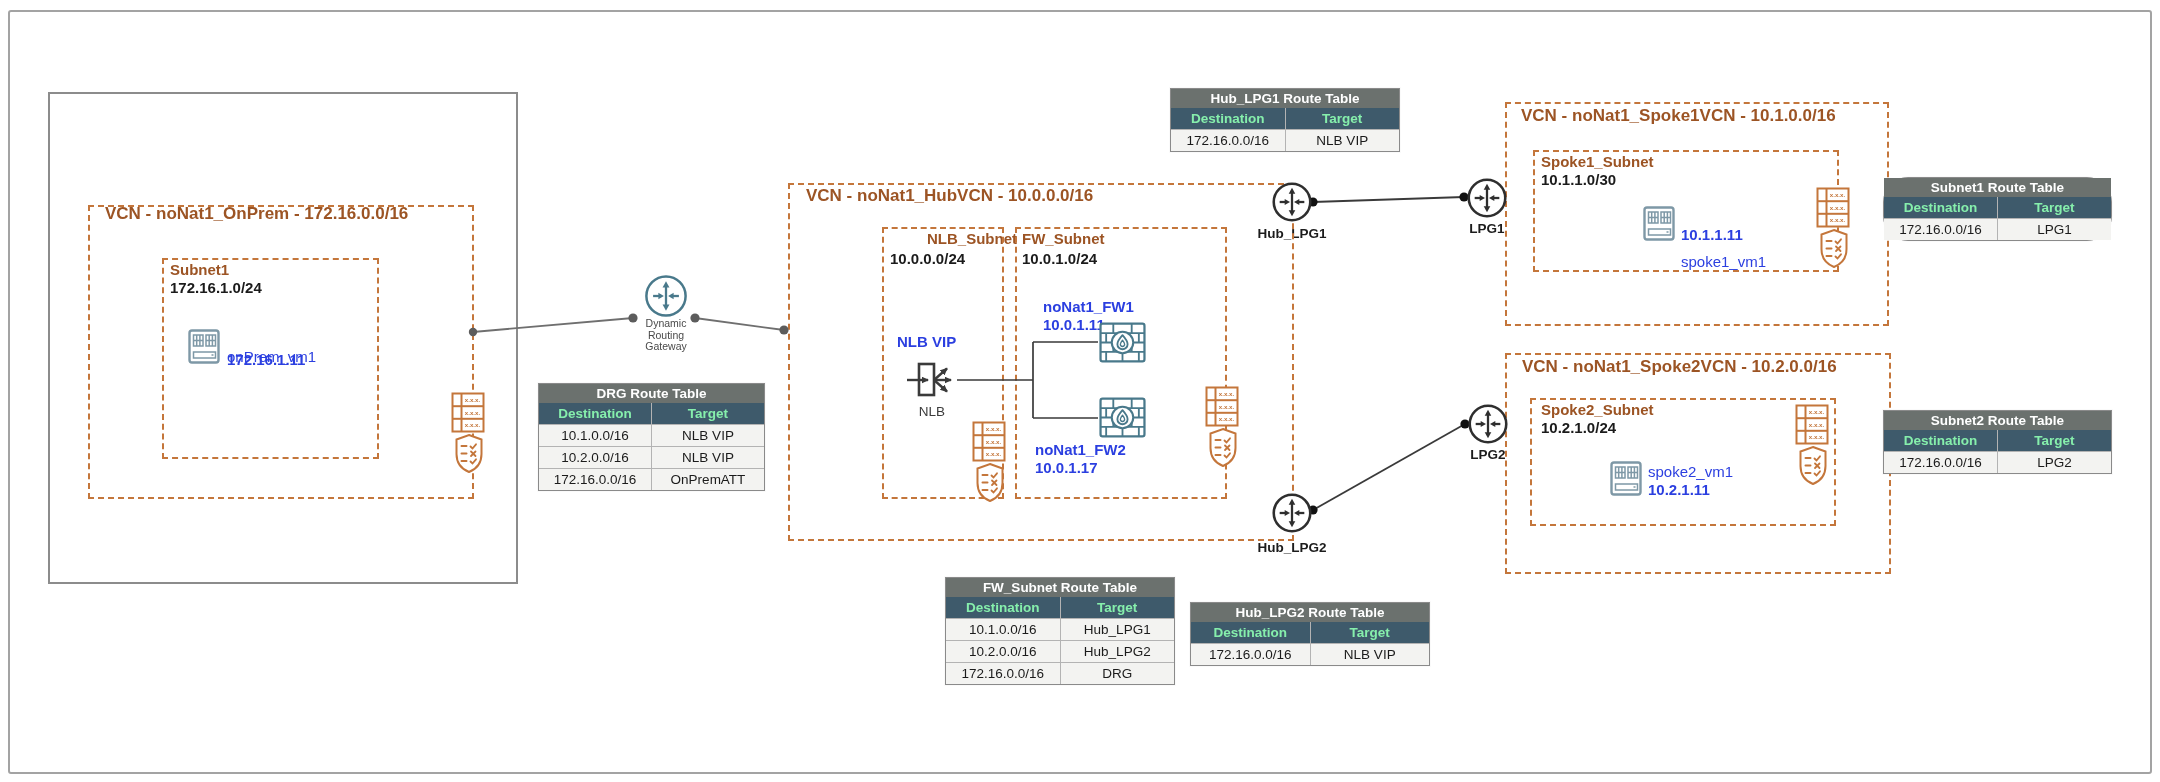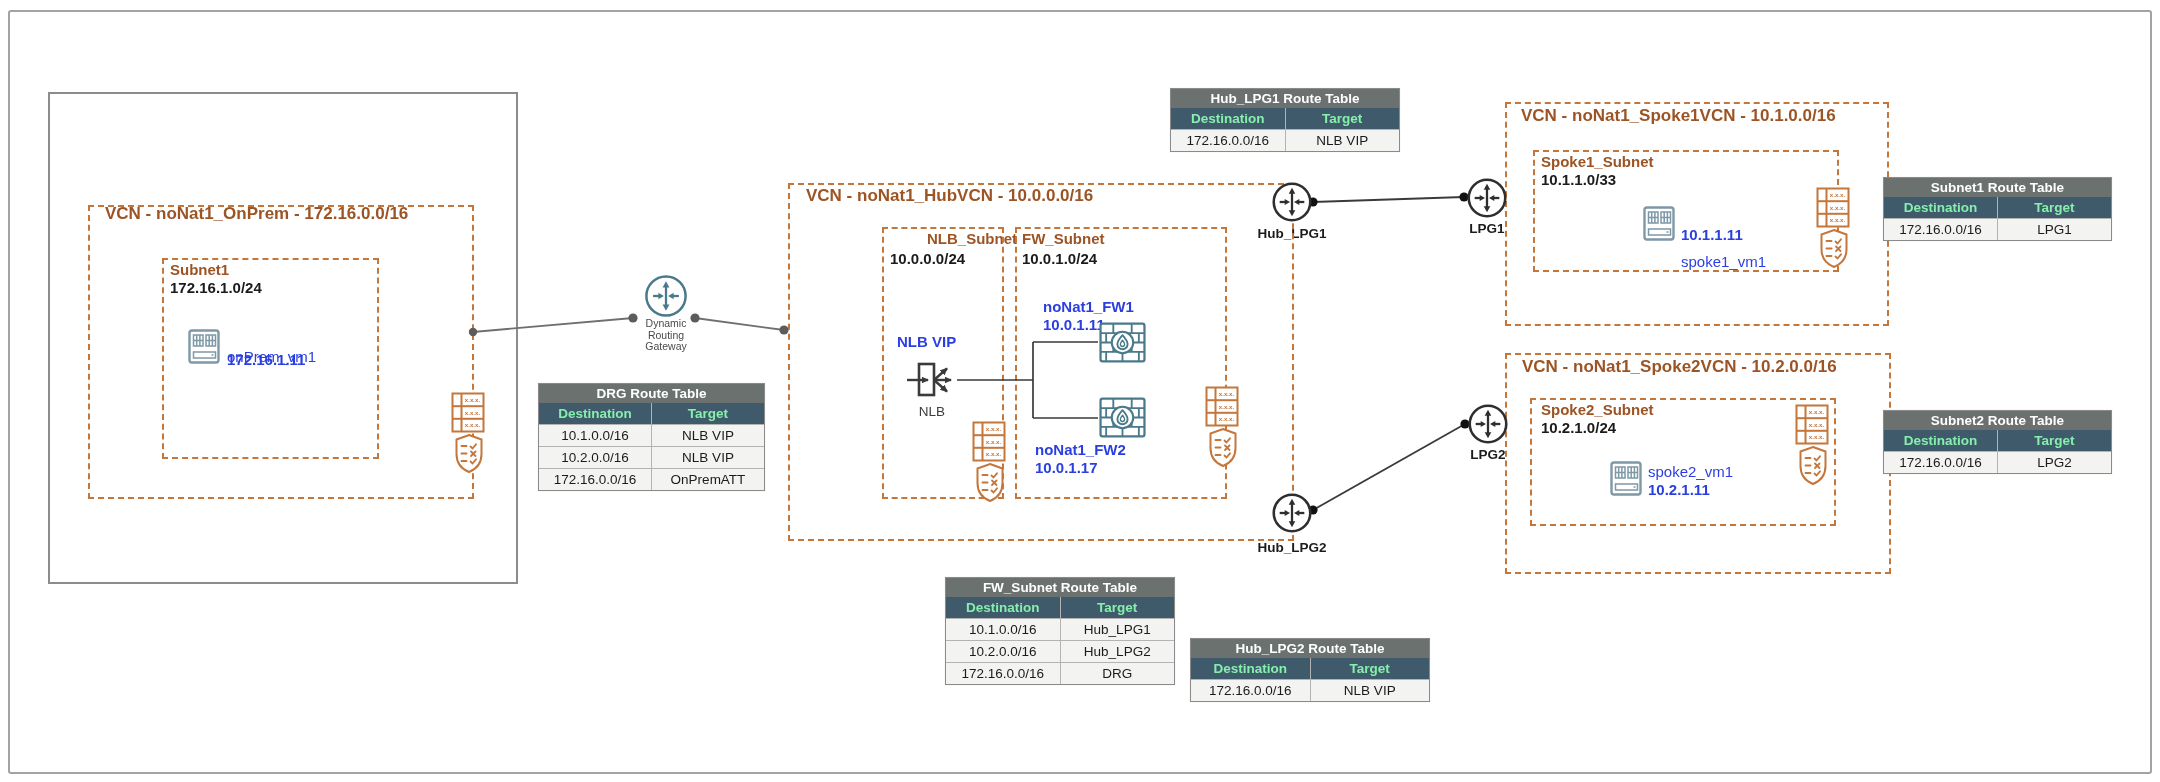--- a/index.html
+++ b/index.html
@@ -51,21 +51,21 @@
   <div class="sub-title" style="left:890px;top:230px;margin-left:37px;">NLB_Subnet</div>
   <div class="cidr" style="left:890px;top:250px;">10.0.0.0/24</div>
   <div class="vcn boxlayer" style="left:1015px;top:227px;width:208px;height:268px;"></div>
   <div class="sub-title" style="left:1022px;top:230px;">FW_Subnet</div>
   <div class="cidr" style="left:1022px;top:250px;">10.0.1.0/24</div>
 
   <div class="vcn boxlayer" style="left:1505px;top:102px;width:380px;height:220px;"></div>
   <div class="vcn-title" style="left:1521px;top:106px;">VCN - noNat1_Spoke1VCN - 10.1.0.0/16</div>
   <div class="vcn boxlayer" style="left:1533px;top:150px;width:302px;height:118px;"></div>
   <div class="sub-title" style="left:1541px;top:153px;">Spoke1_Subnet</div>
-  <div class="cidr" style="left:1541px;top:171px;">10.1.1.0/33</div>
+  <div class="cidr" style="left:1541px;top:171px;">10.1.1.0/30</div>
 
   <div class="vcn boxlayer" style="left:1505px;top:353px;width:382px;height:217px;"></div>
   <div class="vcn-title" style="left:1522px;top:357px;">VCN - noNat1_Spoke2VCN - 10.2.0.0/16</div>
   <div class="vcn boxlayer" style="left:1530px;top:398px;width:302px;height:124px;"></div>
   <div class="sub-title" style="left:1541px;top:401px;">Spoke2_Subnet</div>
   <div class="cidr" style="left:1541px;top:419px;">10.2.1.0/24</div>
 
   <svg id="wires" width="2160" height="782" viewBox="0 0 2160 782">
     <path d="M473,332 L633,318" stroke="#6f6f6f" stroke-width="1.8" fill="none"></path>
     <circle cx="473" cy="332" r="4.2" fill="#5c5c5c"></circle>
@@ -358,21 +358,21 @@
       <div class="rt-title">Hub_LPG1 Route Table</div>
       <div class="rt-row rt-head">
         <div class="rt-cell">Destination</div>
         <div class="rt-cell">Target</div>
       </div>
       <div class="rt-row">
         <div class="rt-cell">172.16.0.0/16</div>
         <div class="rt-cell">NLB VIP</div>
       </div>
     </div>
-  <div class="rt toplayer" style="left:1883px;top:177px;width:227px;">
+  <div class="rt toplayer" style="left:1883px;top:177px;width:227px;border-radius:25px;">
       <div class="rt-title">Subnet1 Route Table</div>
       <div class="rt-row rt-head">
         <div class="rt-cell">Destination</div>
         <div class="rt-cell">Target</div>
       </div>
       <div class="rt-row">
         <div class="rt-cell">172.16.0.0/16</div>
         <div class="rt-cell">LPG1</div>
       </div>
     </div>
@@ -399,21 +399,21 @@
       </div>
       <div class="rt-row">
         <div class="rt-cell">10.2.0.0/16</div>
         <div class="rt-cell">Hub_LPG2</div>
       </div>
       <div class="rt-row">
         <div class="rt-cell">172.16.0.0/16</div>
         <div class="rt-cell">DRG</div>
       </div>
     </div>
-  <div class="rt toplayer" style="left:1190px;top:638px;width:238px;">
+  <div class="rt toplayer" style="left:1190px;top:602px;width:238px;">
       <div class="rt-title">Hub_LPG2 Route Table</div>
       <div class="rt-row rt-head">
         <div class="rt-cell">Destination</div>
         <div class="rt-cell">Target</div>
       </div>
       <div class="rt-row">
         <div class="rt-cell">172.16.0.0/16</div>
         <div class="rt-cell">NLB VIP</div>
       </div>
     </div>

